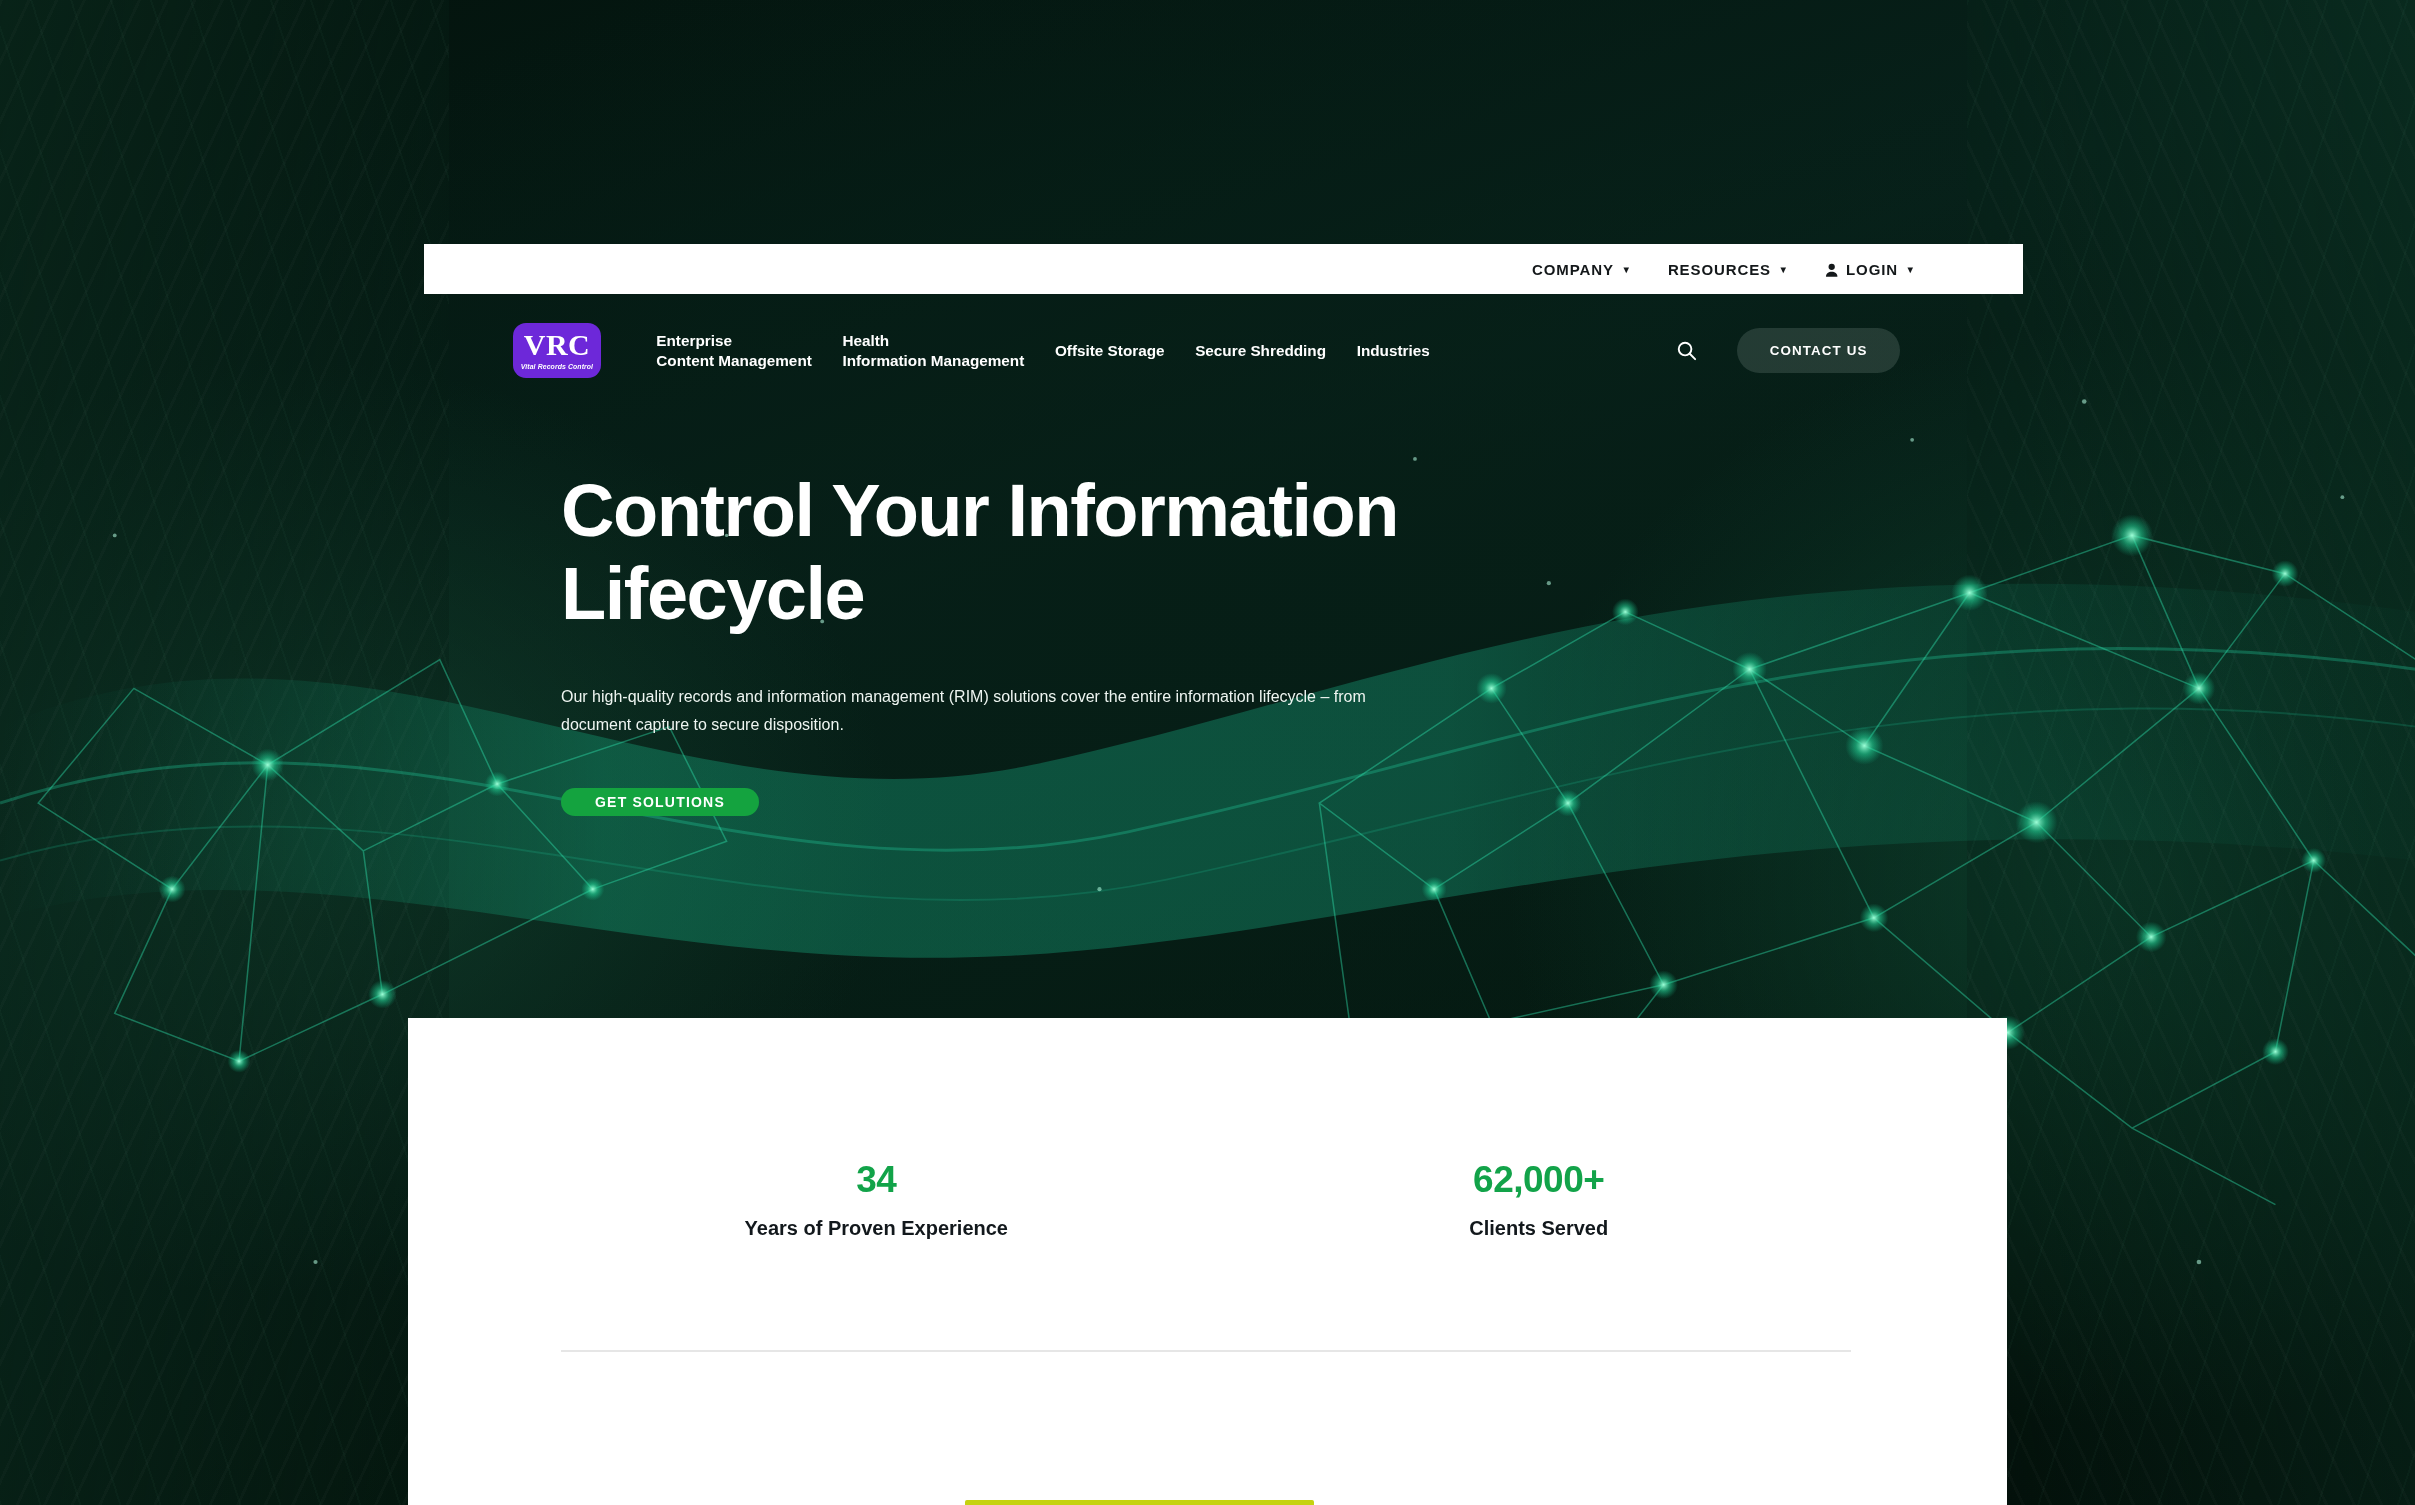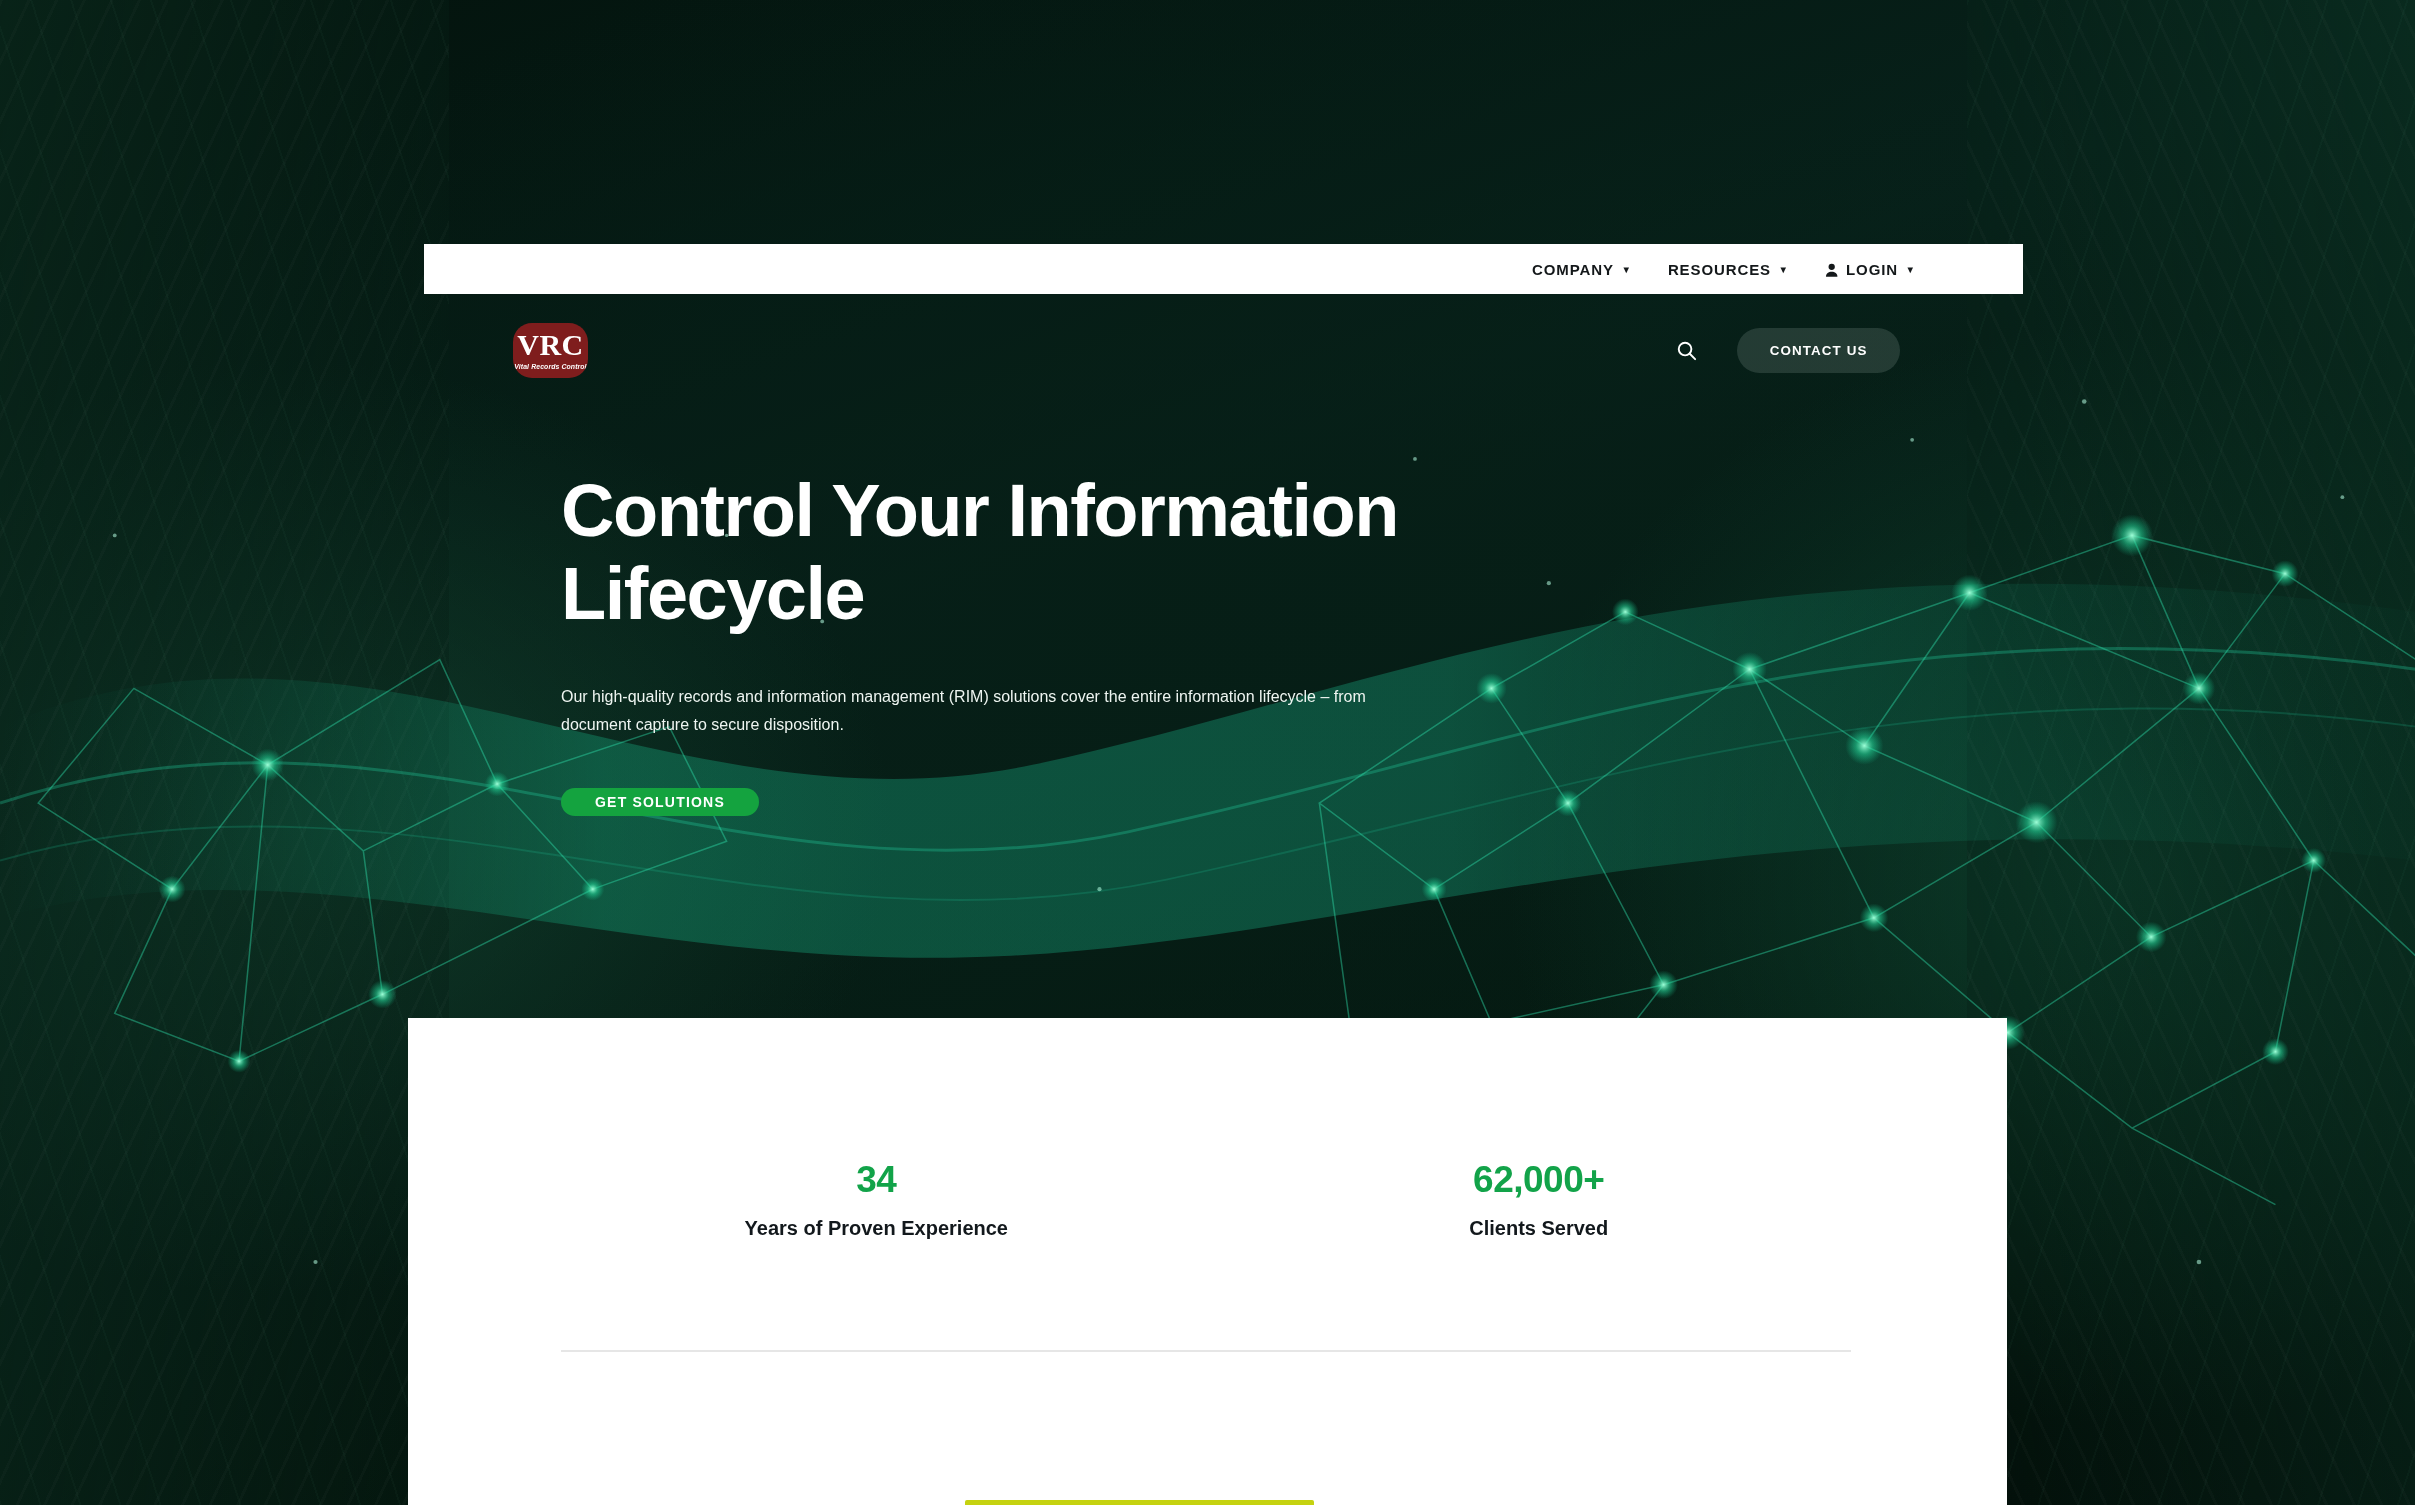--- a/index.html
+++ b/index.html
@@ -56,21 +56,21 @@
   }
   .caret { font-size:9.6px; line-height:1; position:relative; top:1px; }
   .person-ico { display:inline-block; width:13.4px; height:14.3px; position:relative; top:1px; }
 
   
   #mainnav {
     position:absolute; top:293px; left:0; width:1599px; height:115px;
     display:flex; align-items:center; padding:0 107px 0 105px;
   }
   #logo {
-    width:75px; height:55px; border-radius:19px; background:#7f1d1d;
+    width:88px; height:55px; border-radius:13px; background:#6d28d9;
     display:flex; flex-direction:column; align-items:center; justify-content:center;
     flex:0 0 auto; overflow:hidden;
   }
   #logo-mark {
     font-family:"Liberation Serif", serif; font-size:30px; font-weight:700;
     color:#ffffff; line-height:1; letter-spacing:0.5px;
   }
   #logo-sub {
     font-size:6.9px; font-weight:700; color:#ffffff; line-height:1;
     margin-top:3.8px; letter-spacing:0.1px; font-style:italic;
@@ -229,20 +229,33 @@
       <span class="caret">▼</span>
     </div>
   </div>
 
   <div id="mainnav">
     <div id="logo">
       <div id="logo-mark">VRC</div>
       <div id="logo-sub">Vital Records Control</div>
     </div>
 
+    <div id="navlinks">
+      <div class="navlink two-line">
+        <div>Enterprise</div>
+        <div>Content Management</div>
+      </div>
+      <div class="navlink two-line">
+        <div>Health</div>
+        <div>Information Management</div>
+      </div>
+      <div class="navlink">Offsite Storage</div>
+      <div class="navlink">Secure Shredding</div>
+      <div class="navlink">Industries</div>
+    </div>
 
     <div id="nav-right">
       <div id="search-btn">
         <svg viewBox="0 0 24 24" width="23" height="23" fill="none" stroke="#ffffff" stroke-width="2">
           <circle cx="10.5" cy="10.5" r="6.6"></circle>
             <line x1="15.4" y1="15.4" x2="21" y2="21" stroke-linecap="round"></line>
         </svg>
       </div>
       <button id="contact-btn">CONTACT US</button>
     </div>

